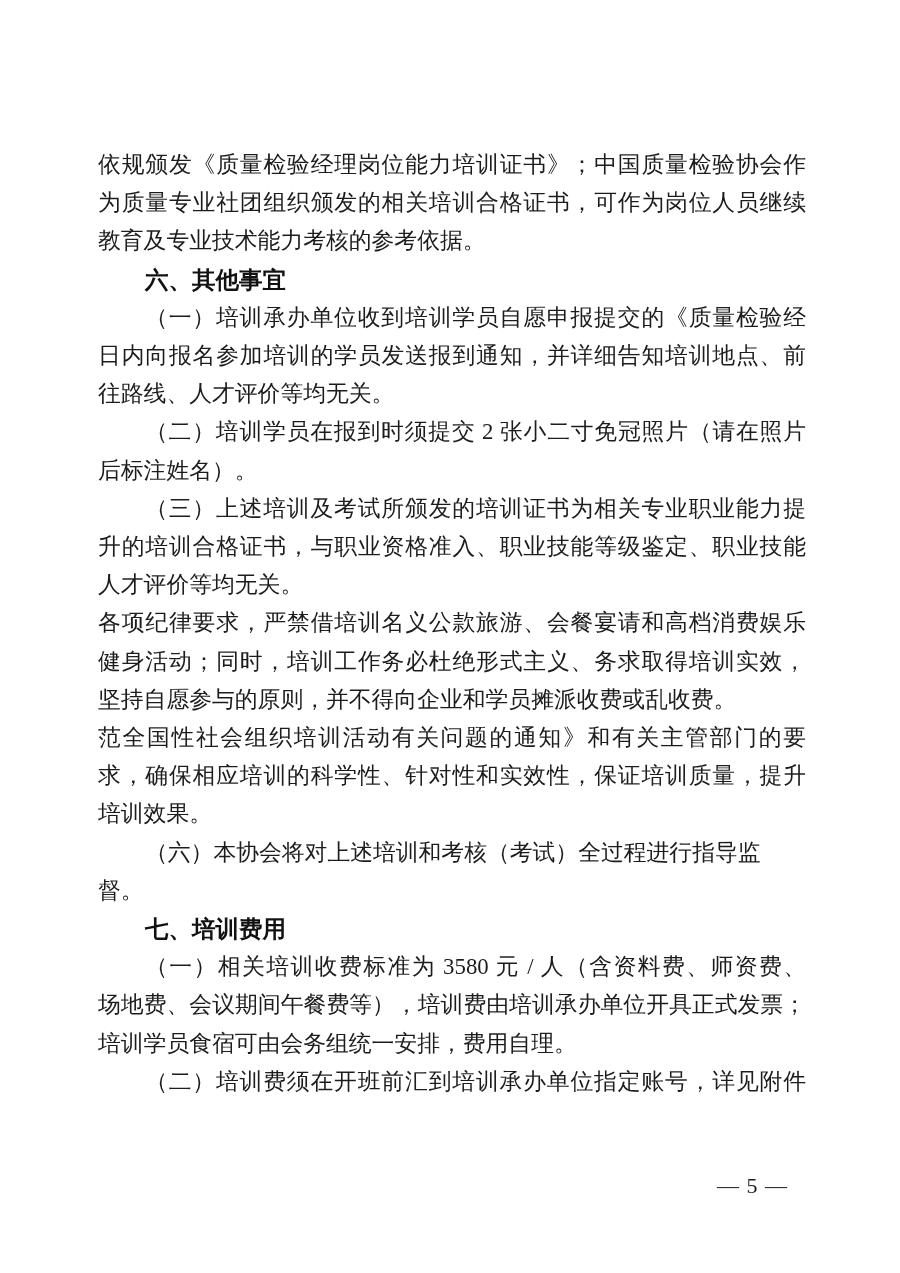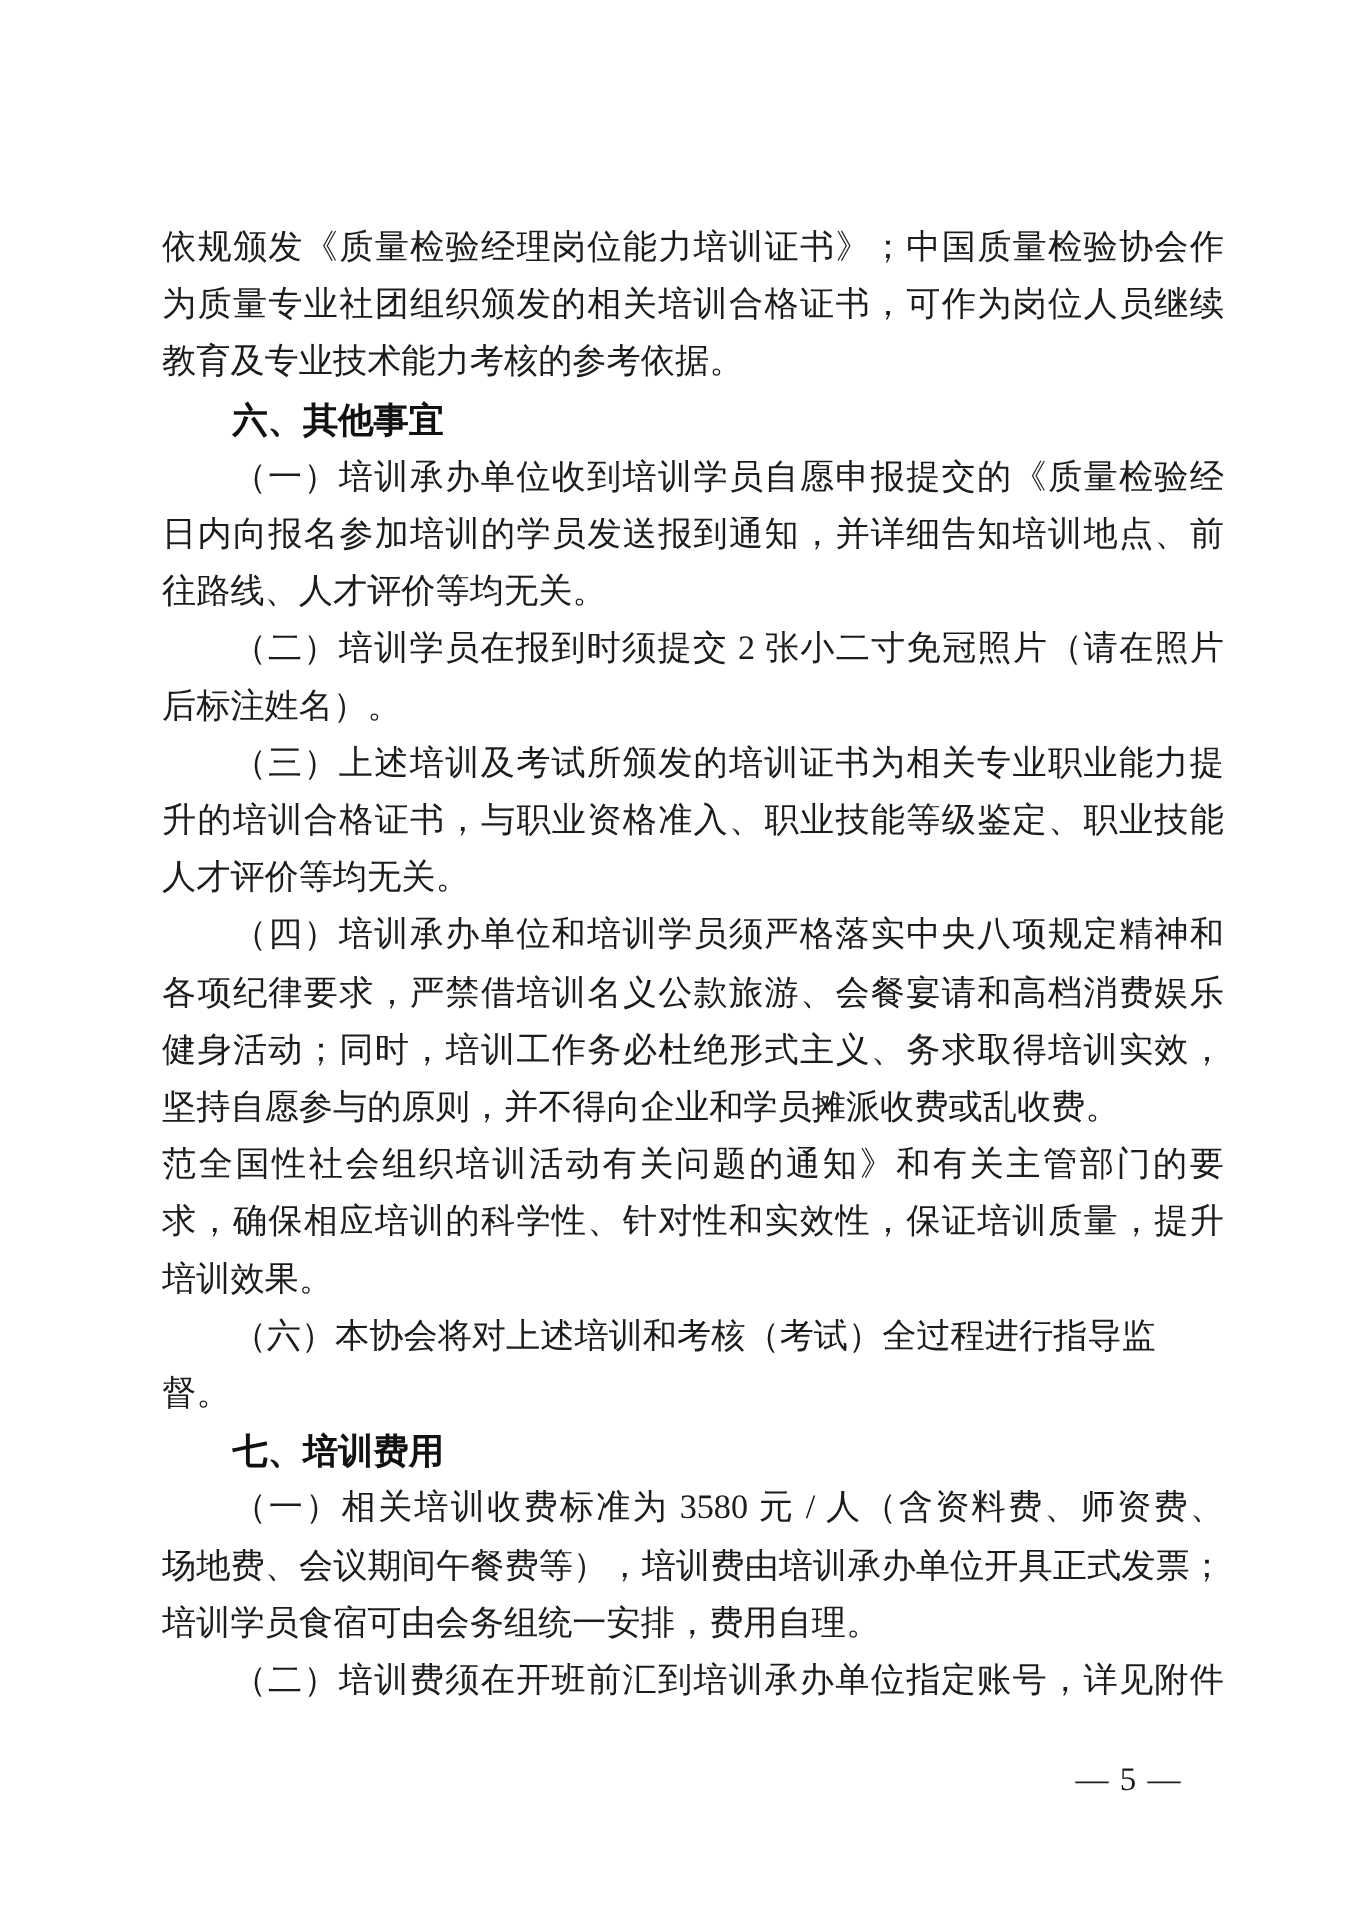--- a/index.html
+++ b/index.html
@@ -9,41 +9,41 @@
   }
   .page {
     position: relative;
     width: 900px;
     height: 1273px;
     background: #ffffff;
     overflow: hidden;
   }
   .doc-body {
     position: absolute;
-    left: 108px;
+    left: 98px;
     top: 146px;
     width: 708px;
     color: #1c1c1c;
     font-family: "Liberation Serif", "DejaVu Serif", serif;
     font-size: 22.8px;
     line-height: 38.2px;
   }
   .line {
     width: 100%;
     white-space: normal;
   }
   .line.fill {
     text-align: justify;
     text-align-last: justify;
   }
   .line.indent {
     text-indent: 47px;
   }
   .heading {
-    font-family: Liberation Sans, sans-serif;
+    font-family: Liberation Serif, serif;
     font-weight: 700;
     color: #111111;
     text-indent: 47px;
     font-size: 23.5px;
     line-height: 38.2px;
   }
   .footer {
     position: absolute;
     top: 1174px;
     right: 112px;
@@ -64,21 +64,20 @@
       <div class="line">教育及专业技术能力考核的参考依据。</div>
       <div class="heading">六、其他事宜</div>
       <div class="line fill indent">（一）培训承办单位收到培训学员自愿申报提交的《质量检验经</div>
       <div class="line fill">日内向报名参加培训的学员发送报到通知，并详细告知培训地点、前</div>
       <div class="line">往路线、人才评价等均无关。</div>
       <div class="line fill indent">（二）培训学员在报到时须提交 2 张小二寸免冠照片（请在照片</div>
       <div class="line">后标注姓名）。</div>
       <div class="line fill indent">（三）上述培训及考试所颁发的培训证书为相关专业职业能力提</div>
       <div class="line fill">升的培训合格证书，与职业资格准入、职业技能等级鉴定、职业技能</div>
       <div class="line">人才评价等均无关。</div>
-      <div class="line fill indent">（四）培训承办单位和培训学员须严格落实中央八项规定精神和</div>
       <div class="line fill">各项纪律要求，严禁借培训名义公款旅游、会餐宴请和高档消费娱乐</div>
       <div class="line fill">健身活动；同时，培训工作务必杜绝形式主义、务求取得培训实效，</div>
       <div class="line">坚持自愿参与的原则，并不得向企业和学员摊派收费或乱收费。</div>
       <div class="line fill">范全国性社会组织培训活动有关问题的通知》和有关主管部门的要</div>
       <div class="line fill">求，确保相应培训的科学性、针对性和实效性，保证培训质量，提升</div>
       <div class="line">培训效果。</div>
       <div class="line indent">（六）本协会将对上述培训和考核（考试）全过程进行指导监督。</div>
       <div class="heading">七、培训费用</div>
       <div class="line fill indent">（一）相关培训收费标准为 3580 元 / 人（含资料费、师资费、</div>
       <div class="line fill">场地费、会议期间午餐费等），培训费由培训承办单位开具正式发票；</div>

